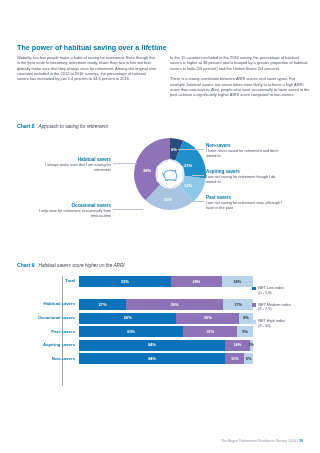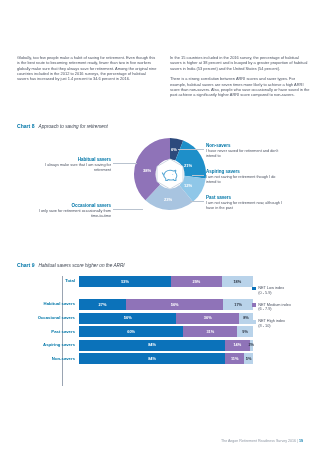--- a/index.html
+++ b/index.html
@@ -82,20 +82,21 @@
     position:absolute;right:17px;bottom:10px;
     font-size:3.6px;color:#8d96a3;
   }
   .footer .pg{color:#0076a8;font-weight:bold;}
 </style>
 </head>
 <body>
 
 <div class="page">
 
+  <div class="headline">The power of habitual saving over a lifetime</div>
 
   <div class="col left">
     <p>Globally, too few people make a habit of saving for retirement. Even though this is the best route to becoming retirement ready, fewer than two in five workers globally make sure that they always save for retirement. Among the original nine countries included in the 2012 to 2016 surveys, the percentage of habitual savers has increased by just 1.4 percent to 34.6 percent in 2016.</p>
   </div>
 
   <div class="col right">
     <p>In the 15 countries included in the 2016 survey, the percentage of habitual savers is higher at 38 percent and is buoyed by a greater proportion of habitual savers in India (53 percent) and the United States (54 percent).</p>
     <p>There is a strong correlation between ARRI scores and saver types. For example, habitual savers are seven times more likely to achieve a high ARRI score than non-savers. Also, people who save occasionally or have saved in the past achieve a significantly higher ARRI score compared to non-savers.</p>
   </div>
 

